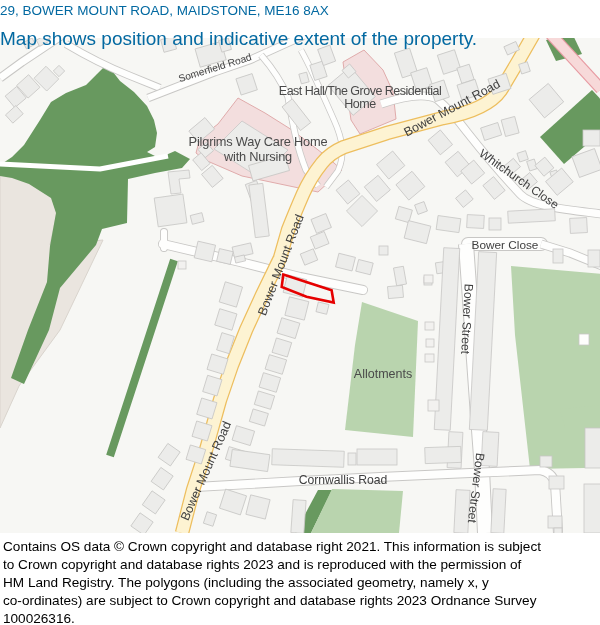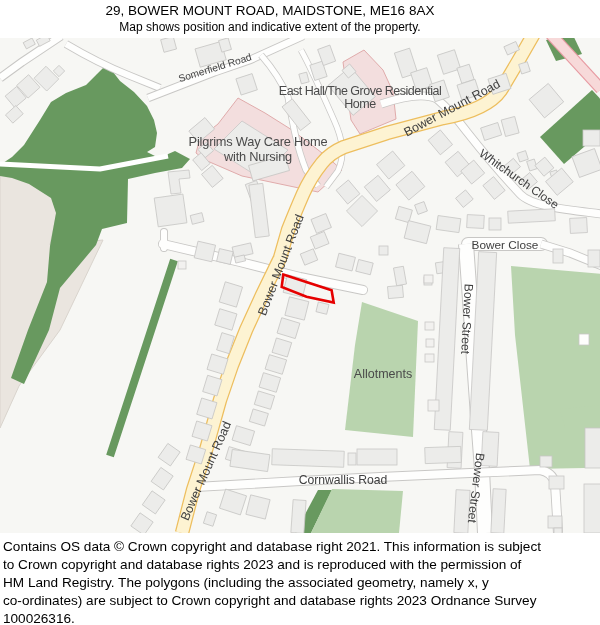--- a/index.html
+++ b/index.html
@@ -1,19 +1,19 @@
 <!DOCTYPE html>
 <html><head>
 <meta charset="utf-8">
 <style>
 html,body{margin:0;padding:0;background:#ffffff;width:600px;height:625px;overflow:hidden;}
 #page{position:relative;width:600px;height:625px;font-family:"Liberation Sans",sans-serif;}
-#hdr{position:absolute;top:0;left:0;width:540px;text-align:center;color:#000000;}
+#hdr{position:absolute;top:0;left:0;width:540px;text-align:left;color:#0369a1;}
 #hdr .l1{font-size:13.5px;margin-top:3px;}
-#hdr .l2{font-size:12px;margin-top:2px;}
+#hdr .l2{font-size:19px;margin-top:10px;}
 #ftr{position:absolute;top:538px;left:3px;width:620px;font-size:13.6px;line-height:18px;color:#000;}
 svg text{font-family:"Liberation Sans",sans-serif;}
 </style>
 </head>
 <body>
 <div id="page">
 
 <svg width="600" height="625" viewBox="0 0 600 625">
 <defs>
         <clipPath id="mapclip">

